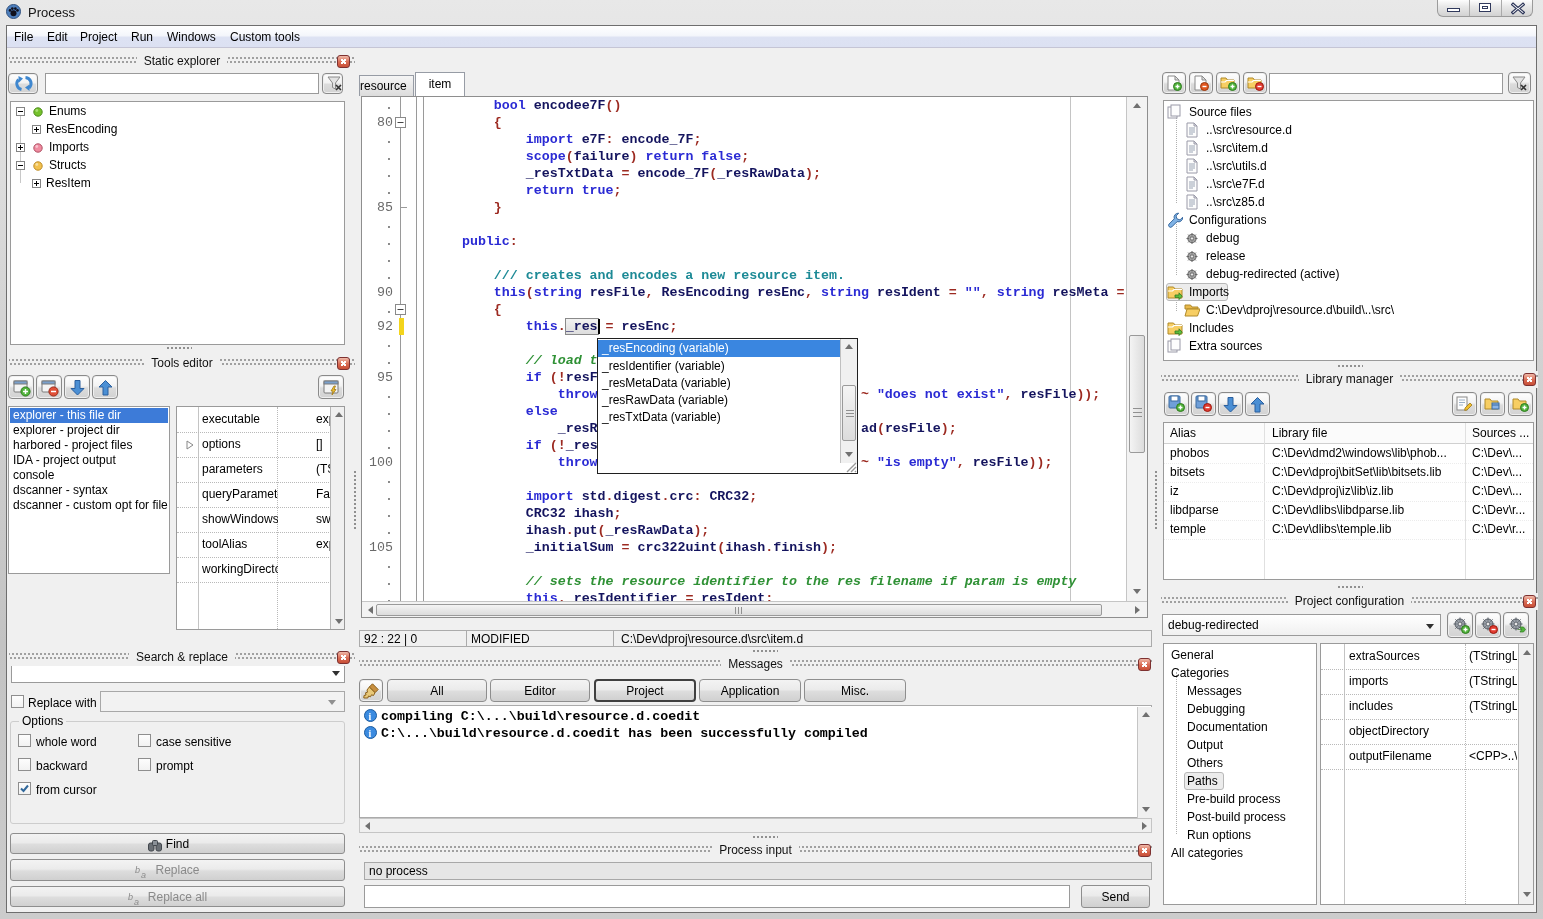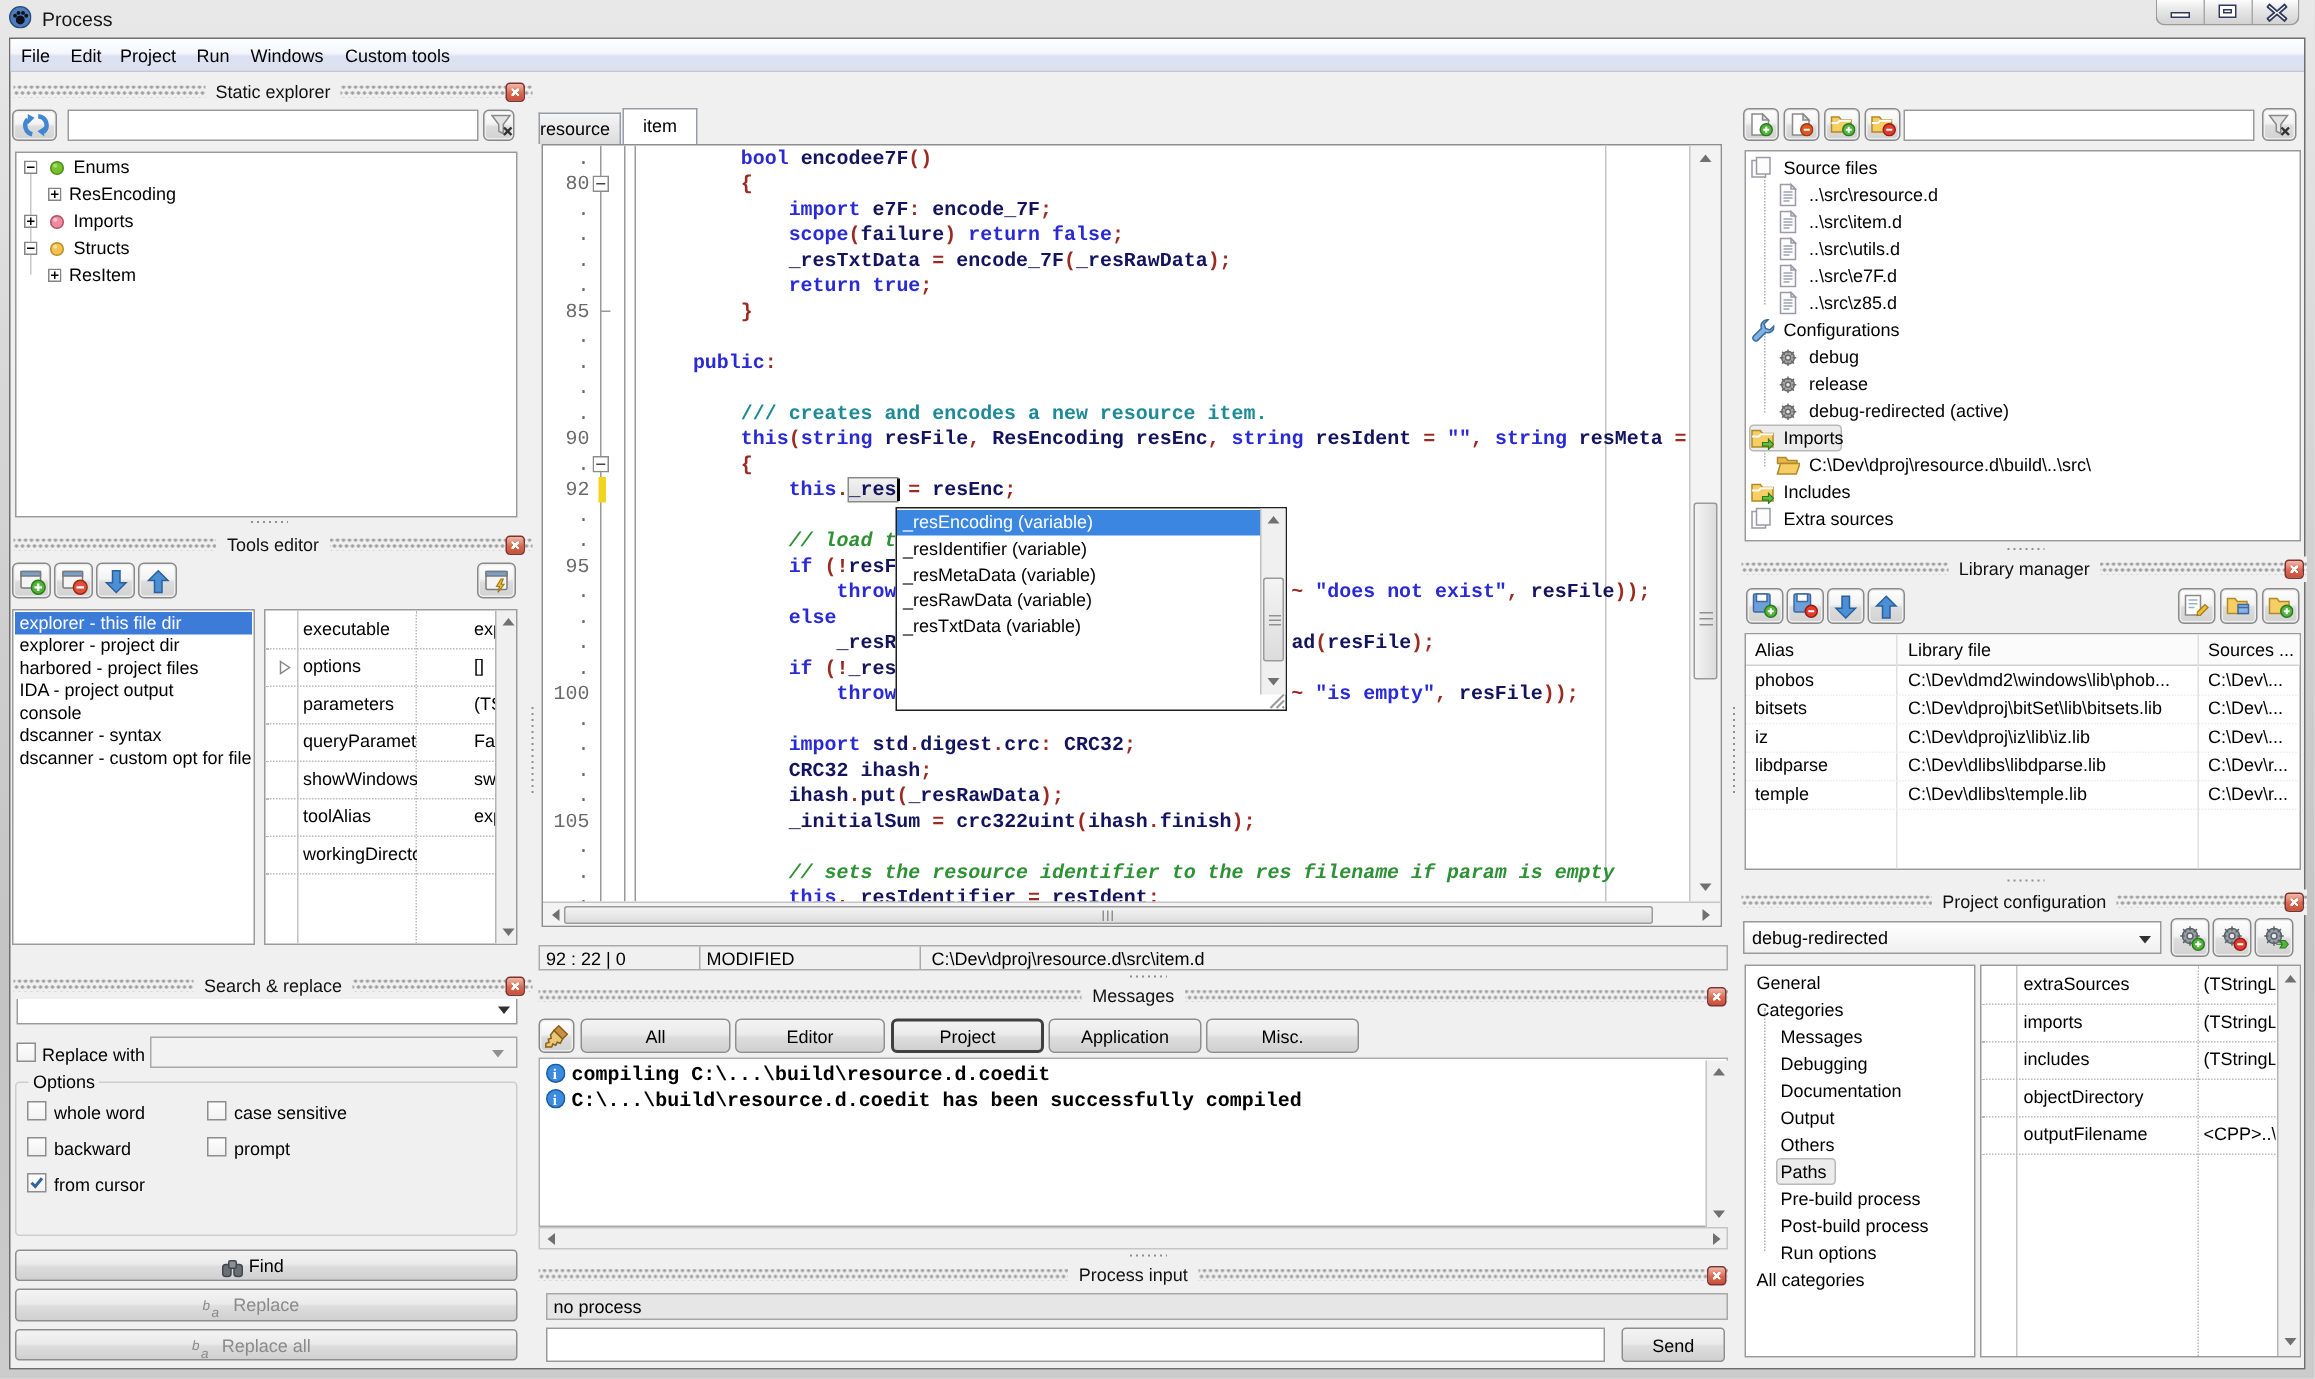--- a/index.html
+++ b/index.html
@@ -239,21 +239,21 @@
         </svg>
       </div>
     <div class="tbtn" style="left:311px;top:349px;">
         <svg width="18" height="18" viewBox="0 0 18 18">
           <rect x="1" y="2" width="14" height="12" rx="1" fill="#f4f4f4" stroke="#7a7a7a"></rect>
           <rect x="1" y="2" width="14" height="3" fill="#7aa0cc" stroke="#7a7a7a"></rect>
           <path d="M11 7 L8 12 L10 12 L9 16 L13 10.5 L11 10.5 L12.5 7 Z" fill="#f0c030" stroke="#a07818" stroke-width="0.8"></path>
         </svg>
       </div>
 
-    <div class="wbox" style="left:1px;top:380px;width:162px;height:224px;font-size:12px;">
+    <div class="wbox" style="left:1px;top:380px;width:162px;height:168px;font-size:12px;">
       <div class="abs" style="left:1px;top:1px;width:158px;height:15px;background:#3d7bd8;color:#fff;padding-left:3px;line-height:15px;white-space:nowrap;overflow:hidden;">explorer - this file dir</div>
       <div class="abs" style="left:4px;top:16px;line-height:15px;white-space:nowrap;">explorer - project dir<br>harbored - project files<br>IDA - project output<br>console<br>dscanner - syntax<br>dscanner - custom opt for file</div>
     </div>
 
     <div class="wbox" style="left:169px;top:380px;width:169px;height:224px;overflow:hidden;">
       <div class="gridvline" style="left:21px;top:0;height:224px;border-left:1px solid #c4c4c4;"></div>
       <div class="gridvline" style="left:100px;top:0;height:224px;"></div>
       <div class="gridline" style="left:0;top:25px;width:152px;"></div>
       <div class="gridline" style="left:0;top:50px;width:152px;"></div>
       <div class="gridline" style="left:0;top:75px;width:152px;"></div>

